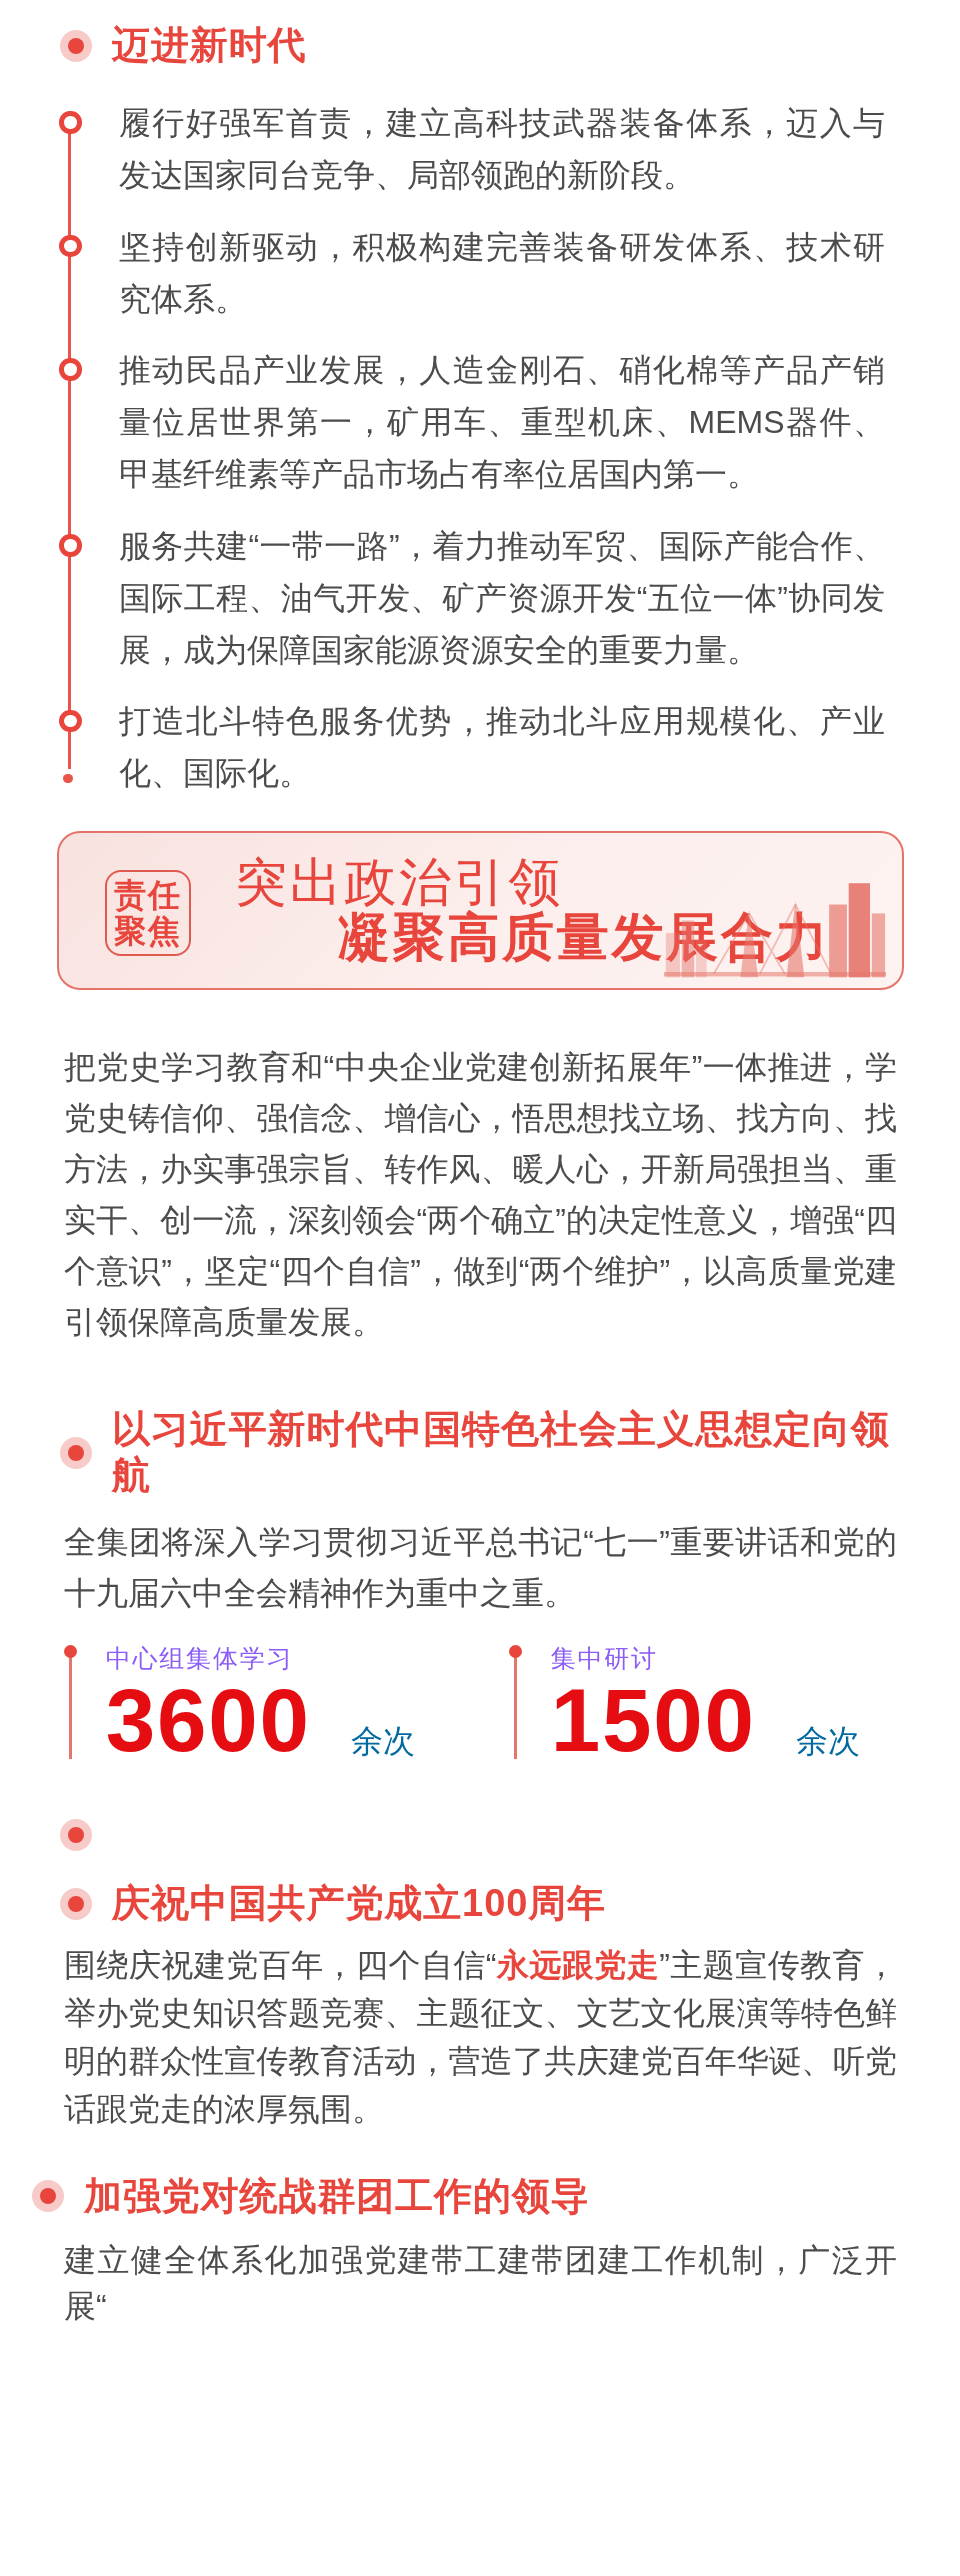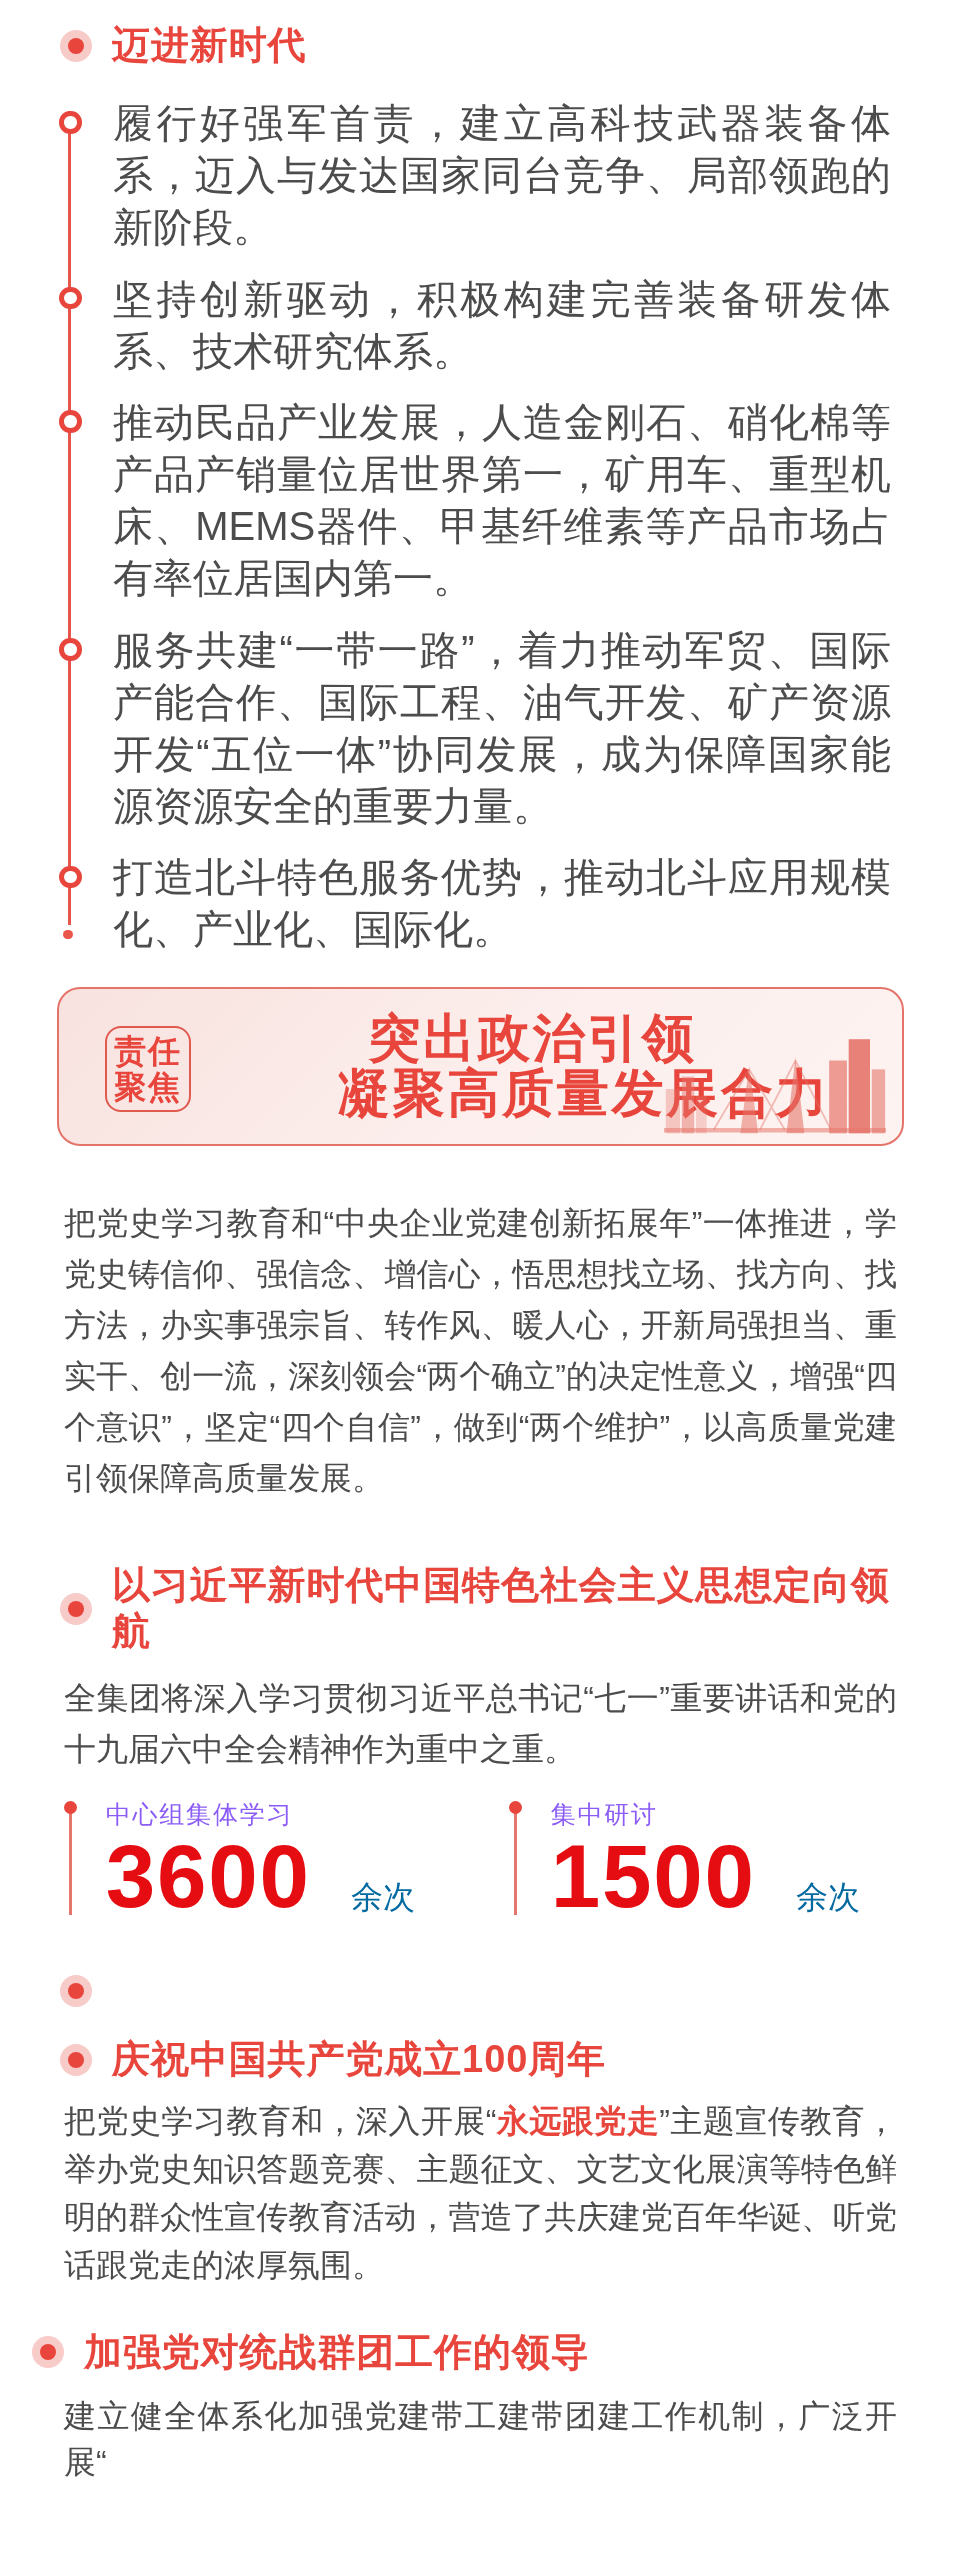--- a/index.html
+++ b/index.html
@@ -16,32 +16,32 @@
   .dot-inner{width:16px;height:16px;border-radius:50%;background:#e8453c;}
   .sec-title{font-size:38px;font-weight:700;color:#e8453c;letter-spacing:0.9px;line-height:1.2;}
   
   .timeline{position:relative;margin-top:28.5px;padding:0 62px 0 105px;}
   .tl-line{position:absolute;left:68px;top:14.2px;bottom:30px;width:2.7px;background:#e8554a;}
   .tl-end{position:absolute;left:63px;bottom:16px;width:9.8px;height:9.8px;border-radius:50%;background:#e8554a;}
   .tl-item{position:relative;margin-bottom:19.6px;}
   .tl-item:last-child{margin-bottom:0;}
   .tl-ring{position:absolute;left:-46px;top:14.2px;width:12.5px;height:12.5px;border:5.3px solid #e8453c;
     border-radius:50%;background:#fff;}
-  .tl-text{margin:8px;font-size:40px;line-height:52px;text-align:justify;color:#4c4c4c;}
+  .tl-text{margin:14px;font-size:32px;line-height:52px;text-align:justify;color:#4c4c4c;}
   
   .banner{position:relative;margin:32px auto 0;width:843px;height:155px;
     border:2.7px solid #e4746a;border-radius:23px;
     background:linear-gradient(135deg,#f8e2df 0%,#fcEFEd 55%,#fdf3f1 100%);
     overflow:hidden;}
   .badge{position:absolute;left:46px;top:37px;width:82px;height:82px;
     border:2.7px solid #e05a50;border-radius:16px;
     display:flex;flex-direction:column;align-items:center;justify-content:center;line-height:1.15;}
   .badge span{font-size:32px;font-weight:700;color:#e8453c;letter-spacing:1.8px;}
   .banner-titles{position:absolute;left:176px;top:21.3px;}
-  .bt1{font-size:52px;font-weight:700;color:#e8453c;letter-spacing:2.7px;line-height:55px;text-align:center;}
+  .bt1{font-size:52px;font-weight:400;color:#e8453c;letter-spacing:2.7px;line-height:55px;}
   .bt2{font-size:52px;font-weight:800;color:#e8453c;letter-spacing:2.7px;line-height:55px;margin-left:103px;}
   .skyline{position:absolute;right:16px;bottom:5.3px;}
   
   .para{margin:0;padding:0 64px;font-size:32px;line-height:51px;text-align:justify;color:#4c4c4c;}
   .para .em{color:#e8453c;font-weight:700;}
   
   .stats{display:flex;margin-top:23px;padding-left:69px;}
   .stat{display:flex;width:445px;}
   .stat-rail{position:relative;width:2.7px;background:#e5766b;height:110px;margin-top:7.1px;}
   .stat-dot{position:absolute;left:-5.3px;top:-3.6px;width:13.3px;height:13.3px;border-radius:50%;background:#e8453c;}
@@ -170,21 +170,21 @@
         <span class="dot-inner"></span>
       </span>
   </div>
 
   <div class="sec-head mt-h4">
     <span class="dot-outer">
         <span class="dot-inner"></span>
       </span>
     <span class="sec-title">庆祝中国共产党成立100周年</span>
   </div>
-  <p class="para mt-p4"><span>把党史学习教育和，深入开展“</span><span class="em">永远跟党走</span><span>”主题宣传教育，举办党史知识答题竞赛、主题征文、文艺文化展演等特色鲜明的群众性宣传教育活动，营造了共庆建党百年华诞、听党话跟党走的浓厚氛围。</span></p>
+  <p class="para mt-p4"><span>围绕庆祝建党百年，四个自信“</span><span class="em">永远跟党走</span><span>”主题宣传教育，举办党史知识答题竞赛、主题征文、文艺文化展演等特色鲜明的群众性宣传教育活动，营造了共庆建党百年华诞、听党话跟党走的浓厚氛围。</span></p>
 
   <div class="sec-head mt-h5">
     <span class="dot-outer">
         <span class="dot-inner"></span>
       </span>
     <span class="sec-title">加强党对统战群团工作的领导</span>
   </div>
   <p class="para mt-p5"><span>建立健全体系化加强党建带工建带团建工作机制，广泛开展“</span></p>
 
 </div>

